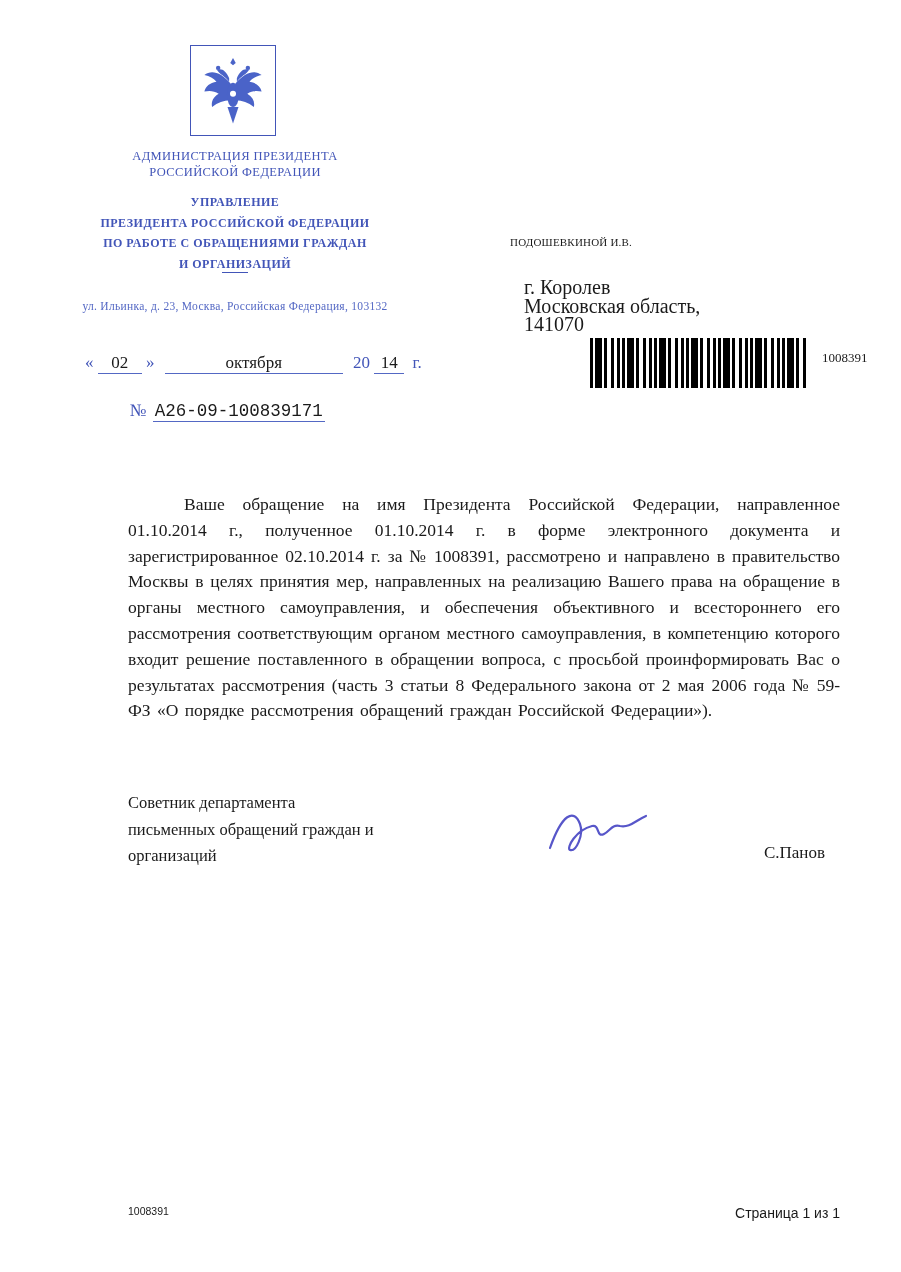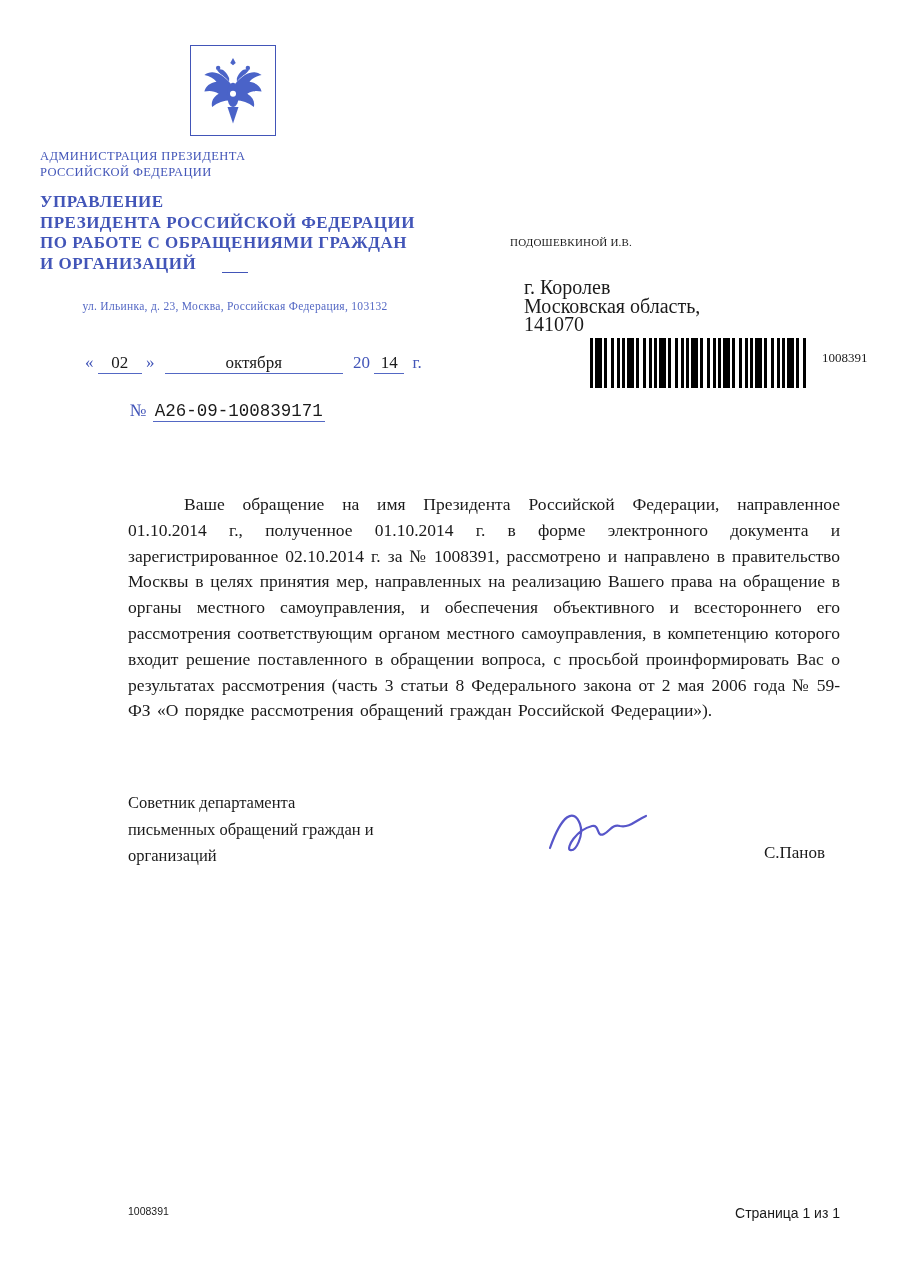--- a/index.html
+++ b/index.html
@@ -21,29 +21,31 @@
   }
   
   .emblem-box{
     position:absolute;left:190px;top:45px;
     width:86px;height:91px;
     border:1px solid var(--letterhead-blue);
     display:flex;align-items:center;justify-content:center;
   }
   .org-top{
     position:absolute;left:40px;top:148px;width:390px;
+    text-align:center;
     color:var(--letterhead-blue);
     font-size:12.5px;line-height:16px;
     letter-spacing:0.4px;
   }
   .dept{
     position:absolute;left:40px;top:192px;width:390px;
+    text-align:center;
     color:var(--letterhead-blue);
     font-weight:bold;
-    font-size:17px;line-height:20.5px;
+    font-size:12px;line-height:20.5px;
     letter-spacing:0.5px;
   }
   .ornament{
     position:absolute;left:222px;top:272px;width:26px;height:0;
     border-top:1.5px solid var(--letterhead-blue);
   }
   .org-address{
     position:absolute;left:20px;top:300px;width:430px;
     text-align:center;
     color:var(--address-blue);

